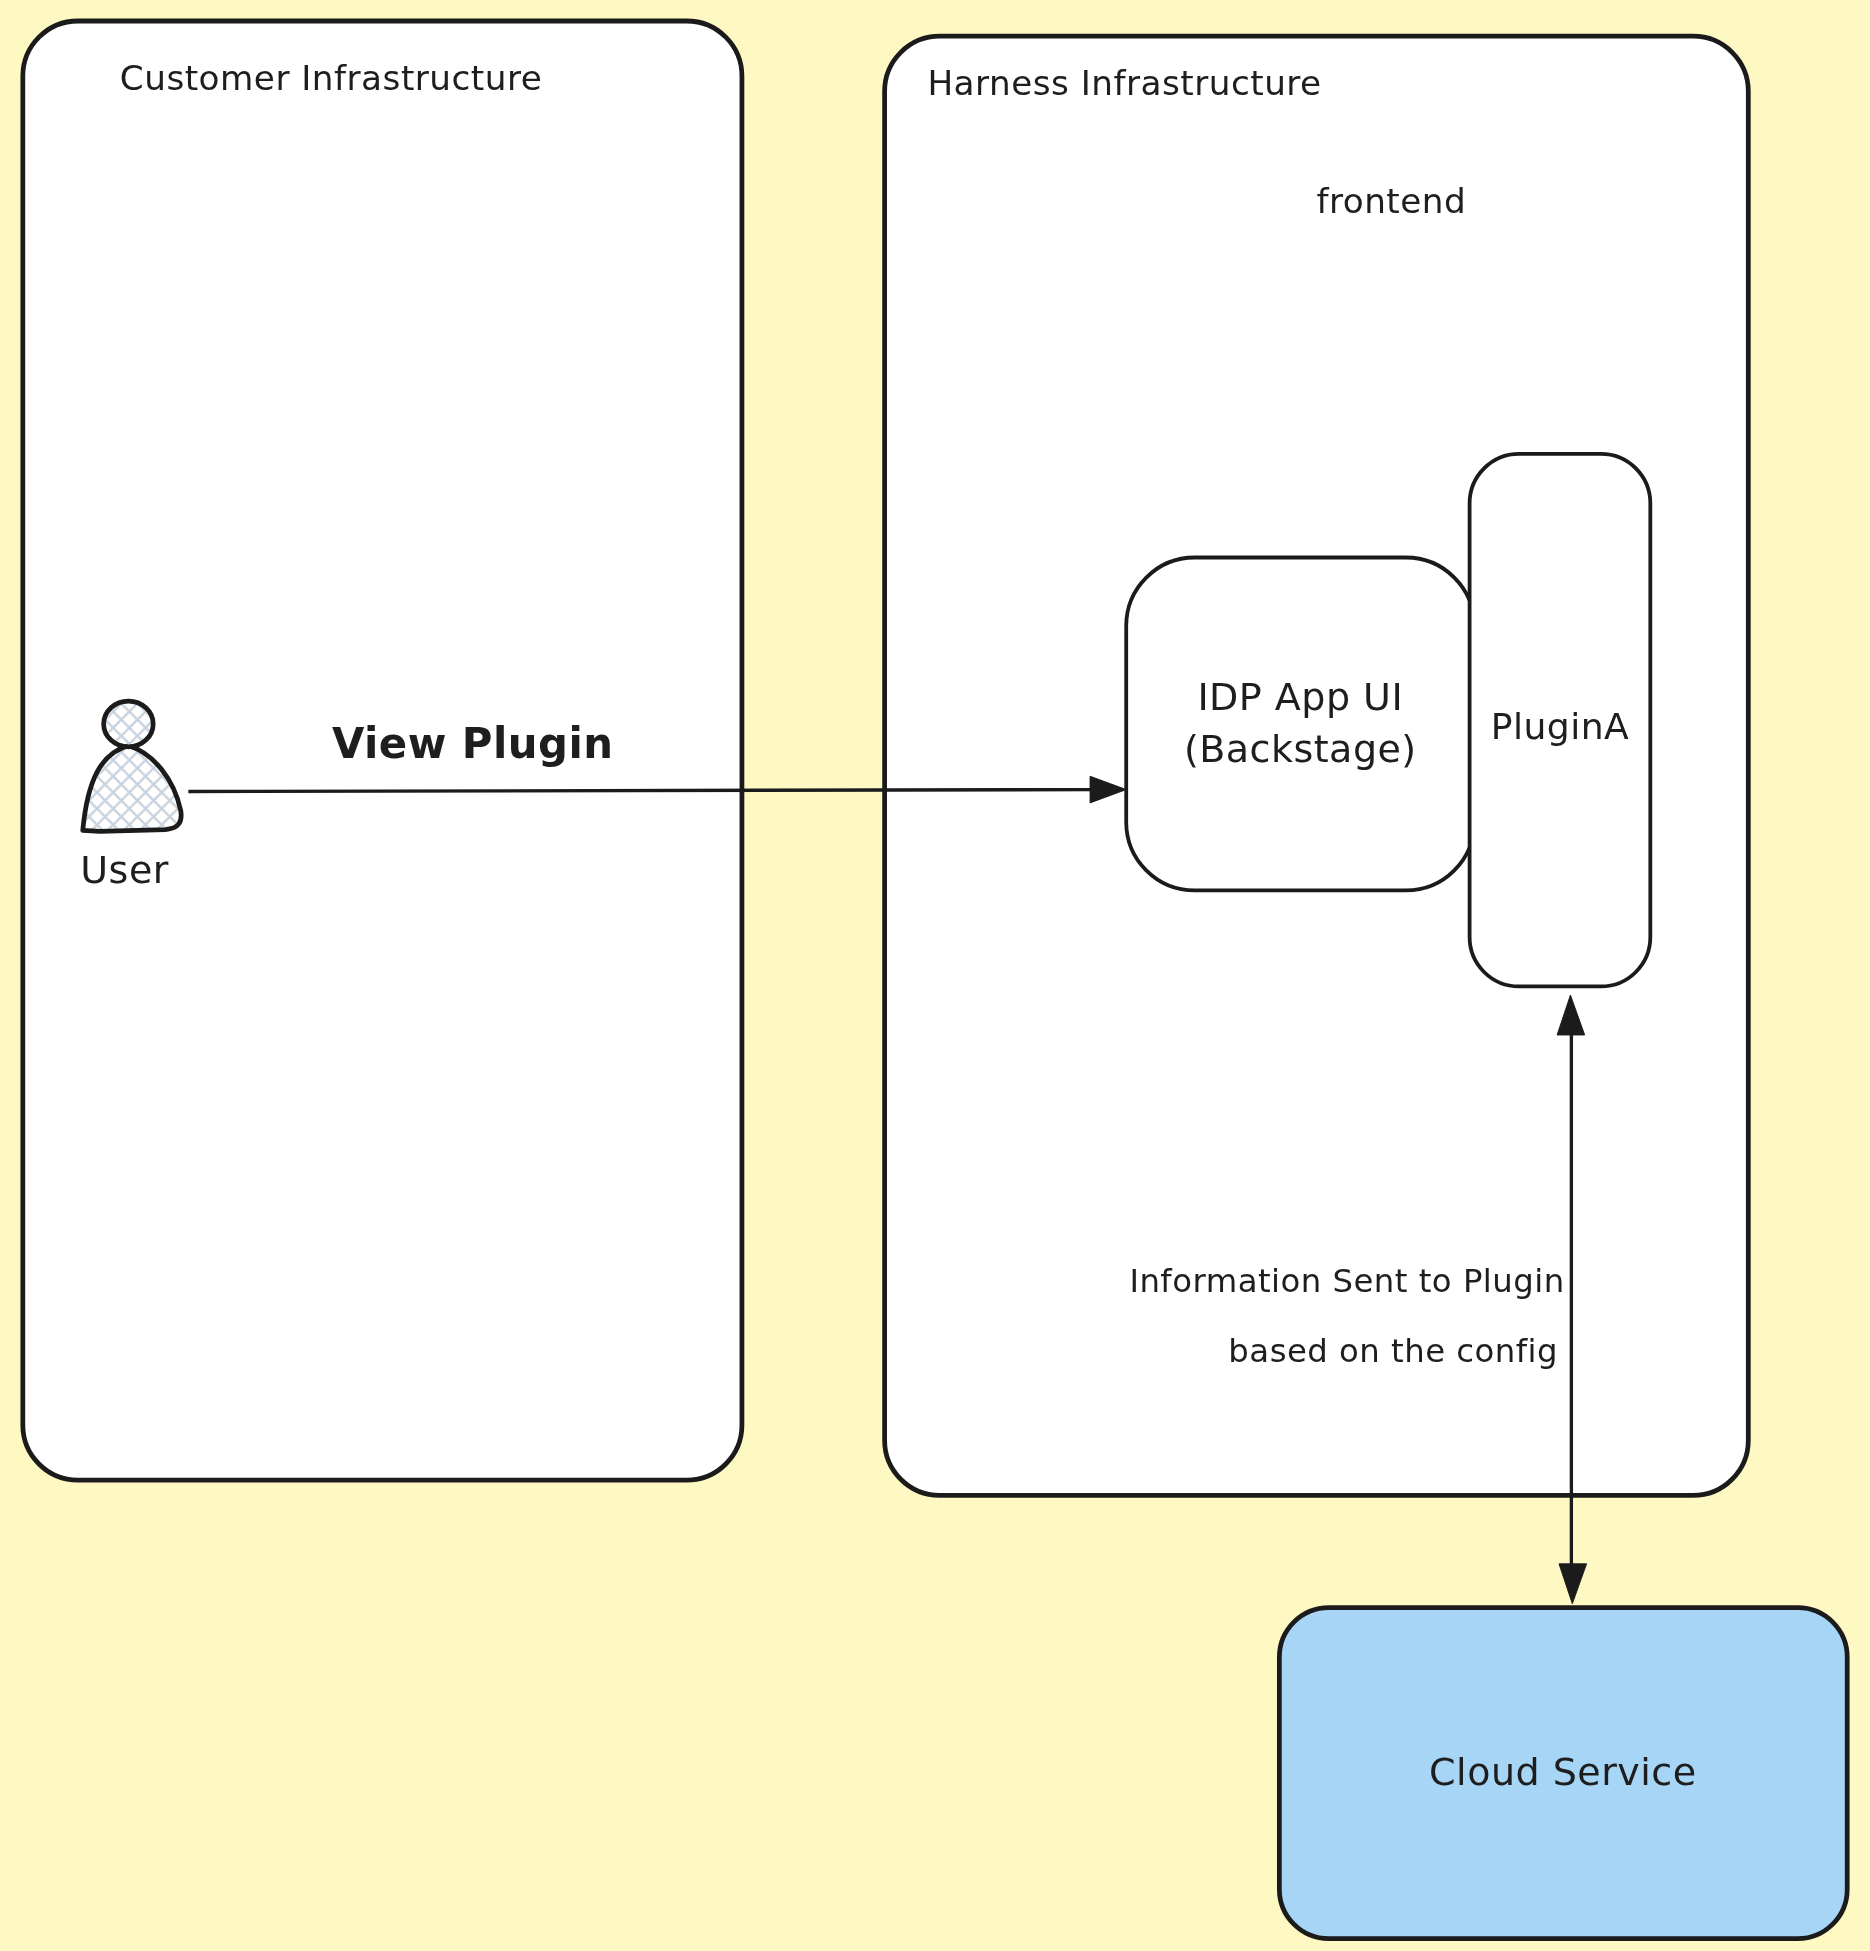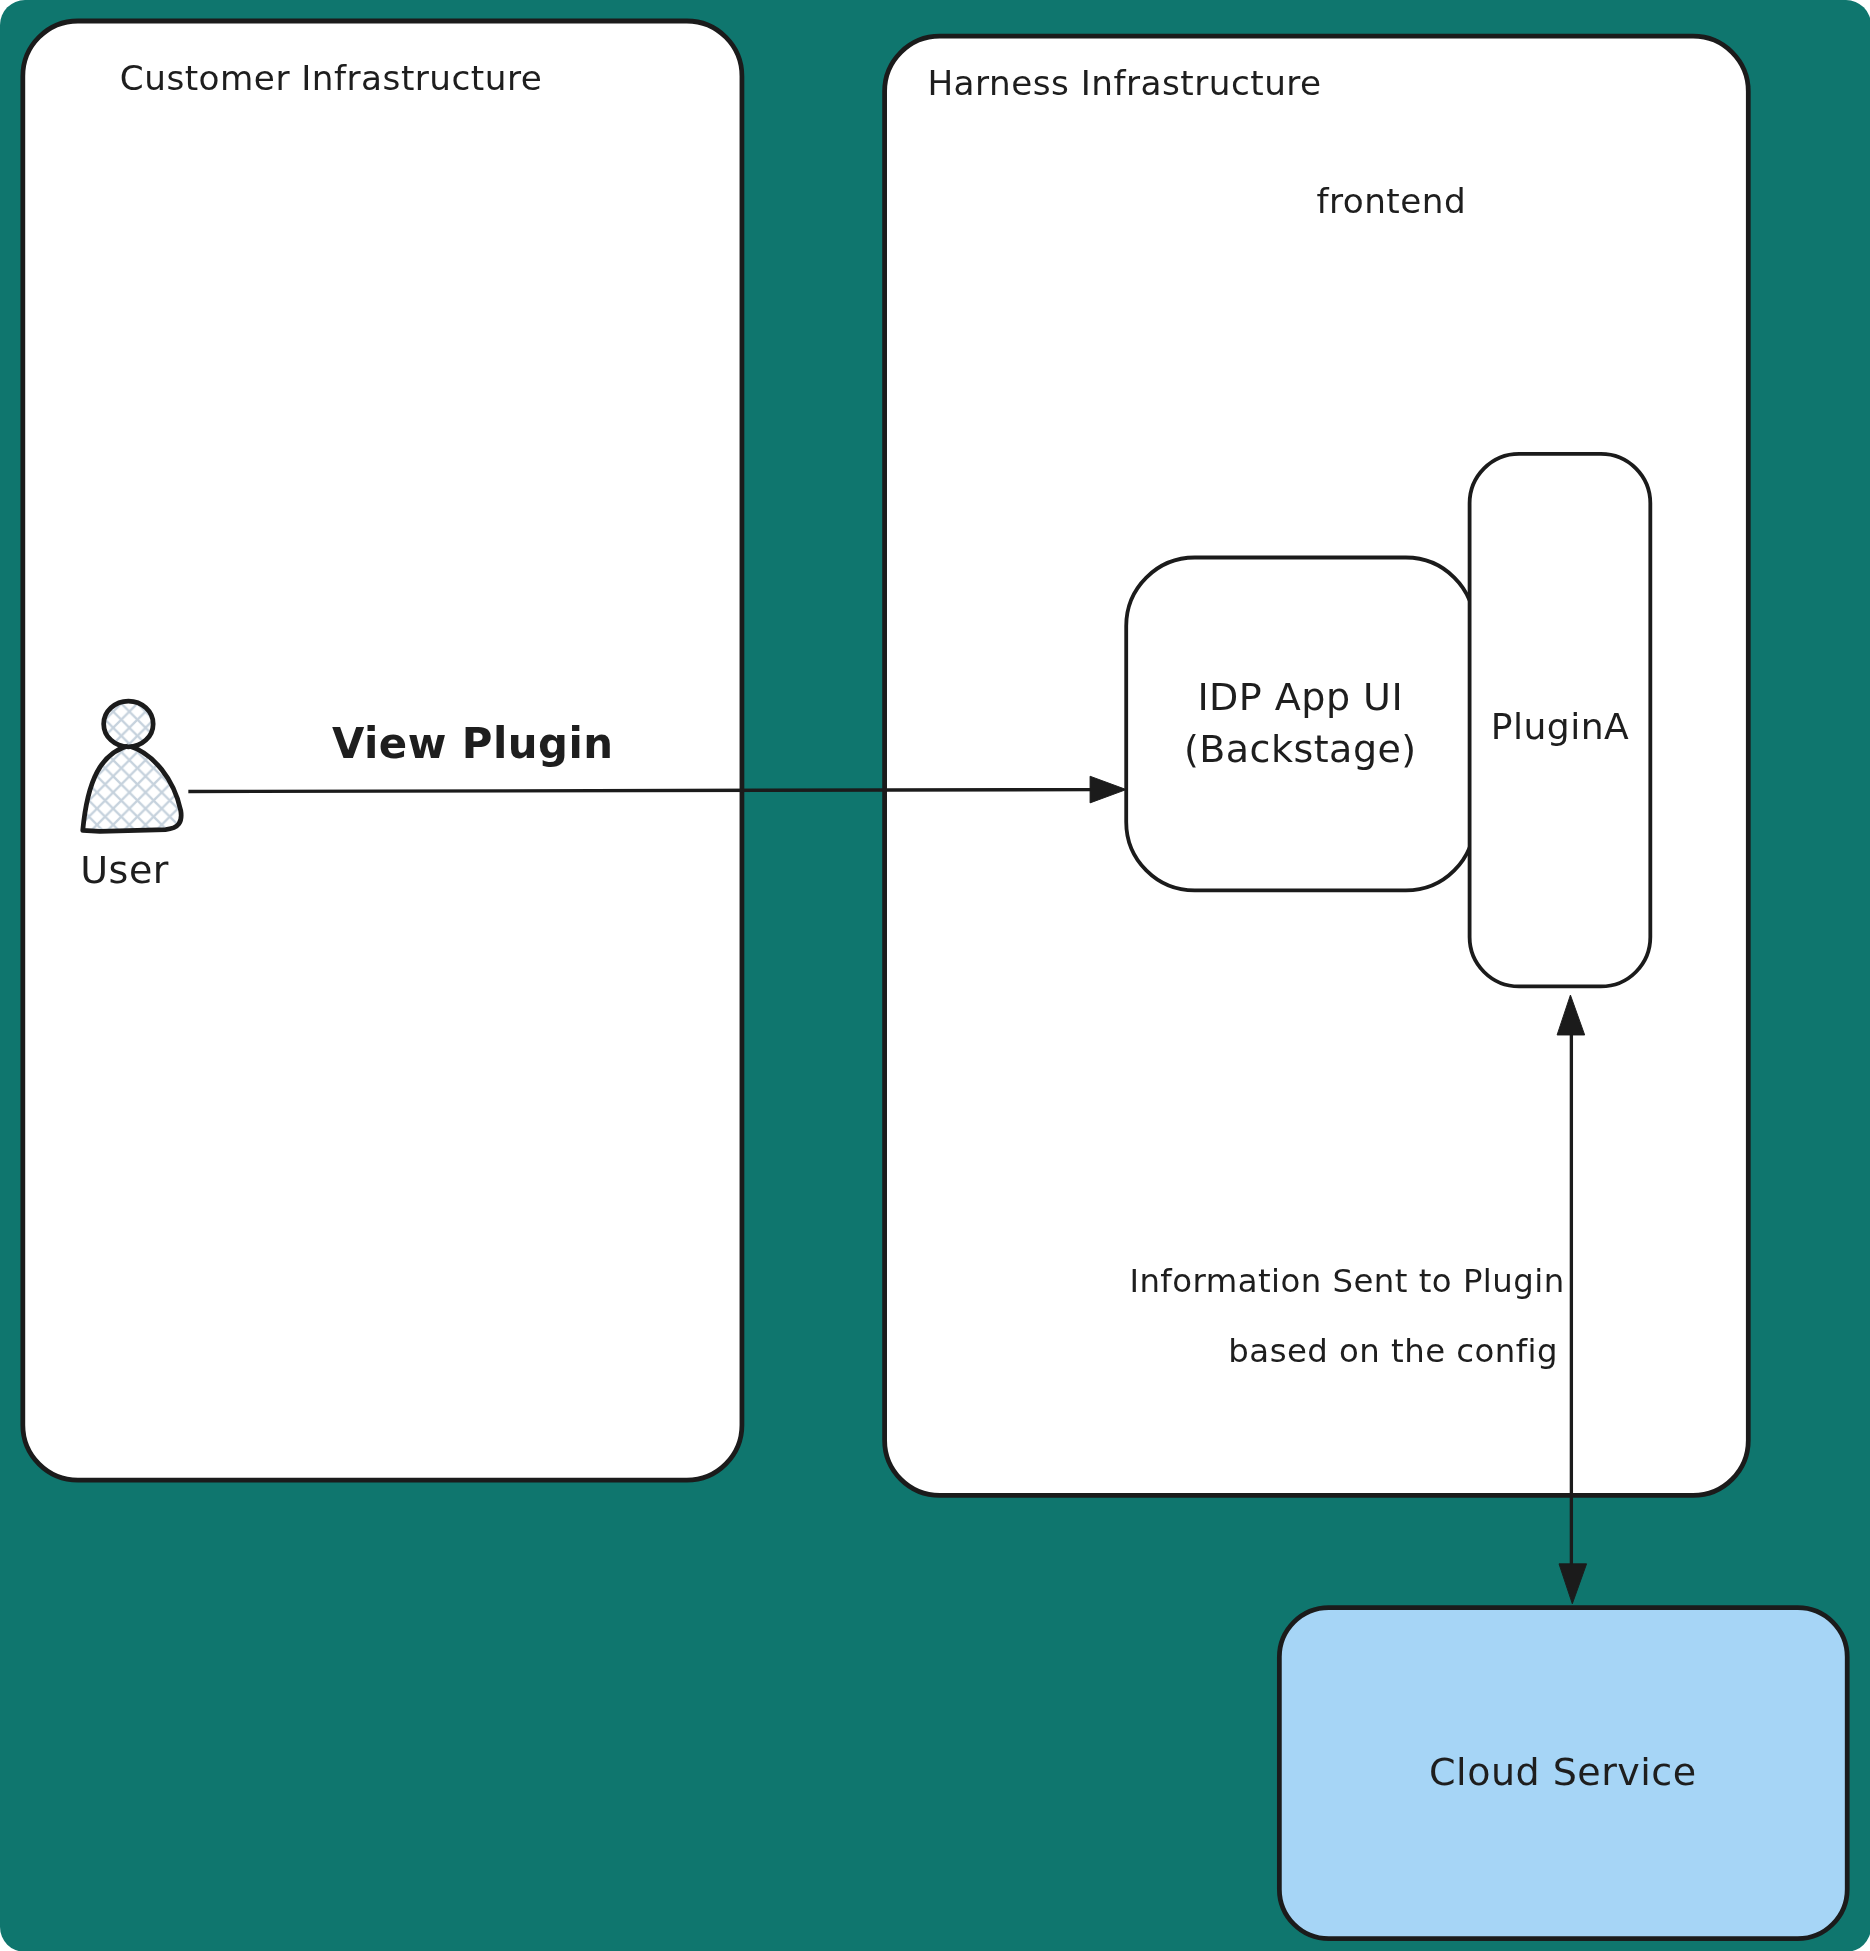--- a/index.html
+++ b/index.html
@@ -4,24 +4,23 @@
 <style>
   html, body {
     margin: 0;
     padding: 0;
     background: #ffffff;
   }
   .canvas {
     position: relative;
     width: 1871px;
     height: 1952px;
-    background: #0f766e;
+    background: #fef9c3;
     overflow: hidden;
     font-family: "DejaVu Sans", sans-serif;
-    border-radius: 25px;
   }
   svg { display: block; }
   text {
     font-family: "DejaVu Sans", sans-serif;
     fill: #1e1e1e;
     letter-spacing: 0.5px;
   }
   .lbl     { font-size: 36px; }
   .lbl-sm  { font-size: 34px; }
   .node-lbl{ font-size: 40px; }

